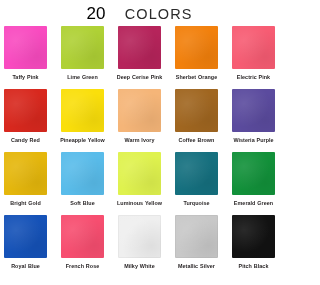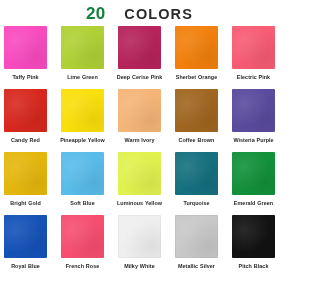--- a/index.html
+++ b/index.html
@@ -26,28 +26,28 @@
   .header {
     width: 100%;
     text-align: center;
     padding-top: 4px;
     height: 26px;
     box-sizing: border-box;
     white-space: nowrap;
   }
   .header .count {
     font-size: 17px;
-    font-weight: 700;
-    color: #15803d;
+    font-weight: 400;
+    color: #000000;
     letter-spacing: 0.2px;
     vertical-align: baseline;
   }
   .header .word {
     font-size: 14.5px;
-    font-weight: 700;
+    font-weight: 400;
     color: #2b2b2b;
     letter-spacing: 1.1px;
     margin-left: 19px;
     vertical-align: baseline;
   }
 
   
   .grid {
     padding: 0 4px;
     box-sizing: border-box;

